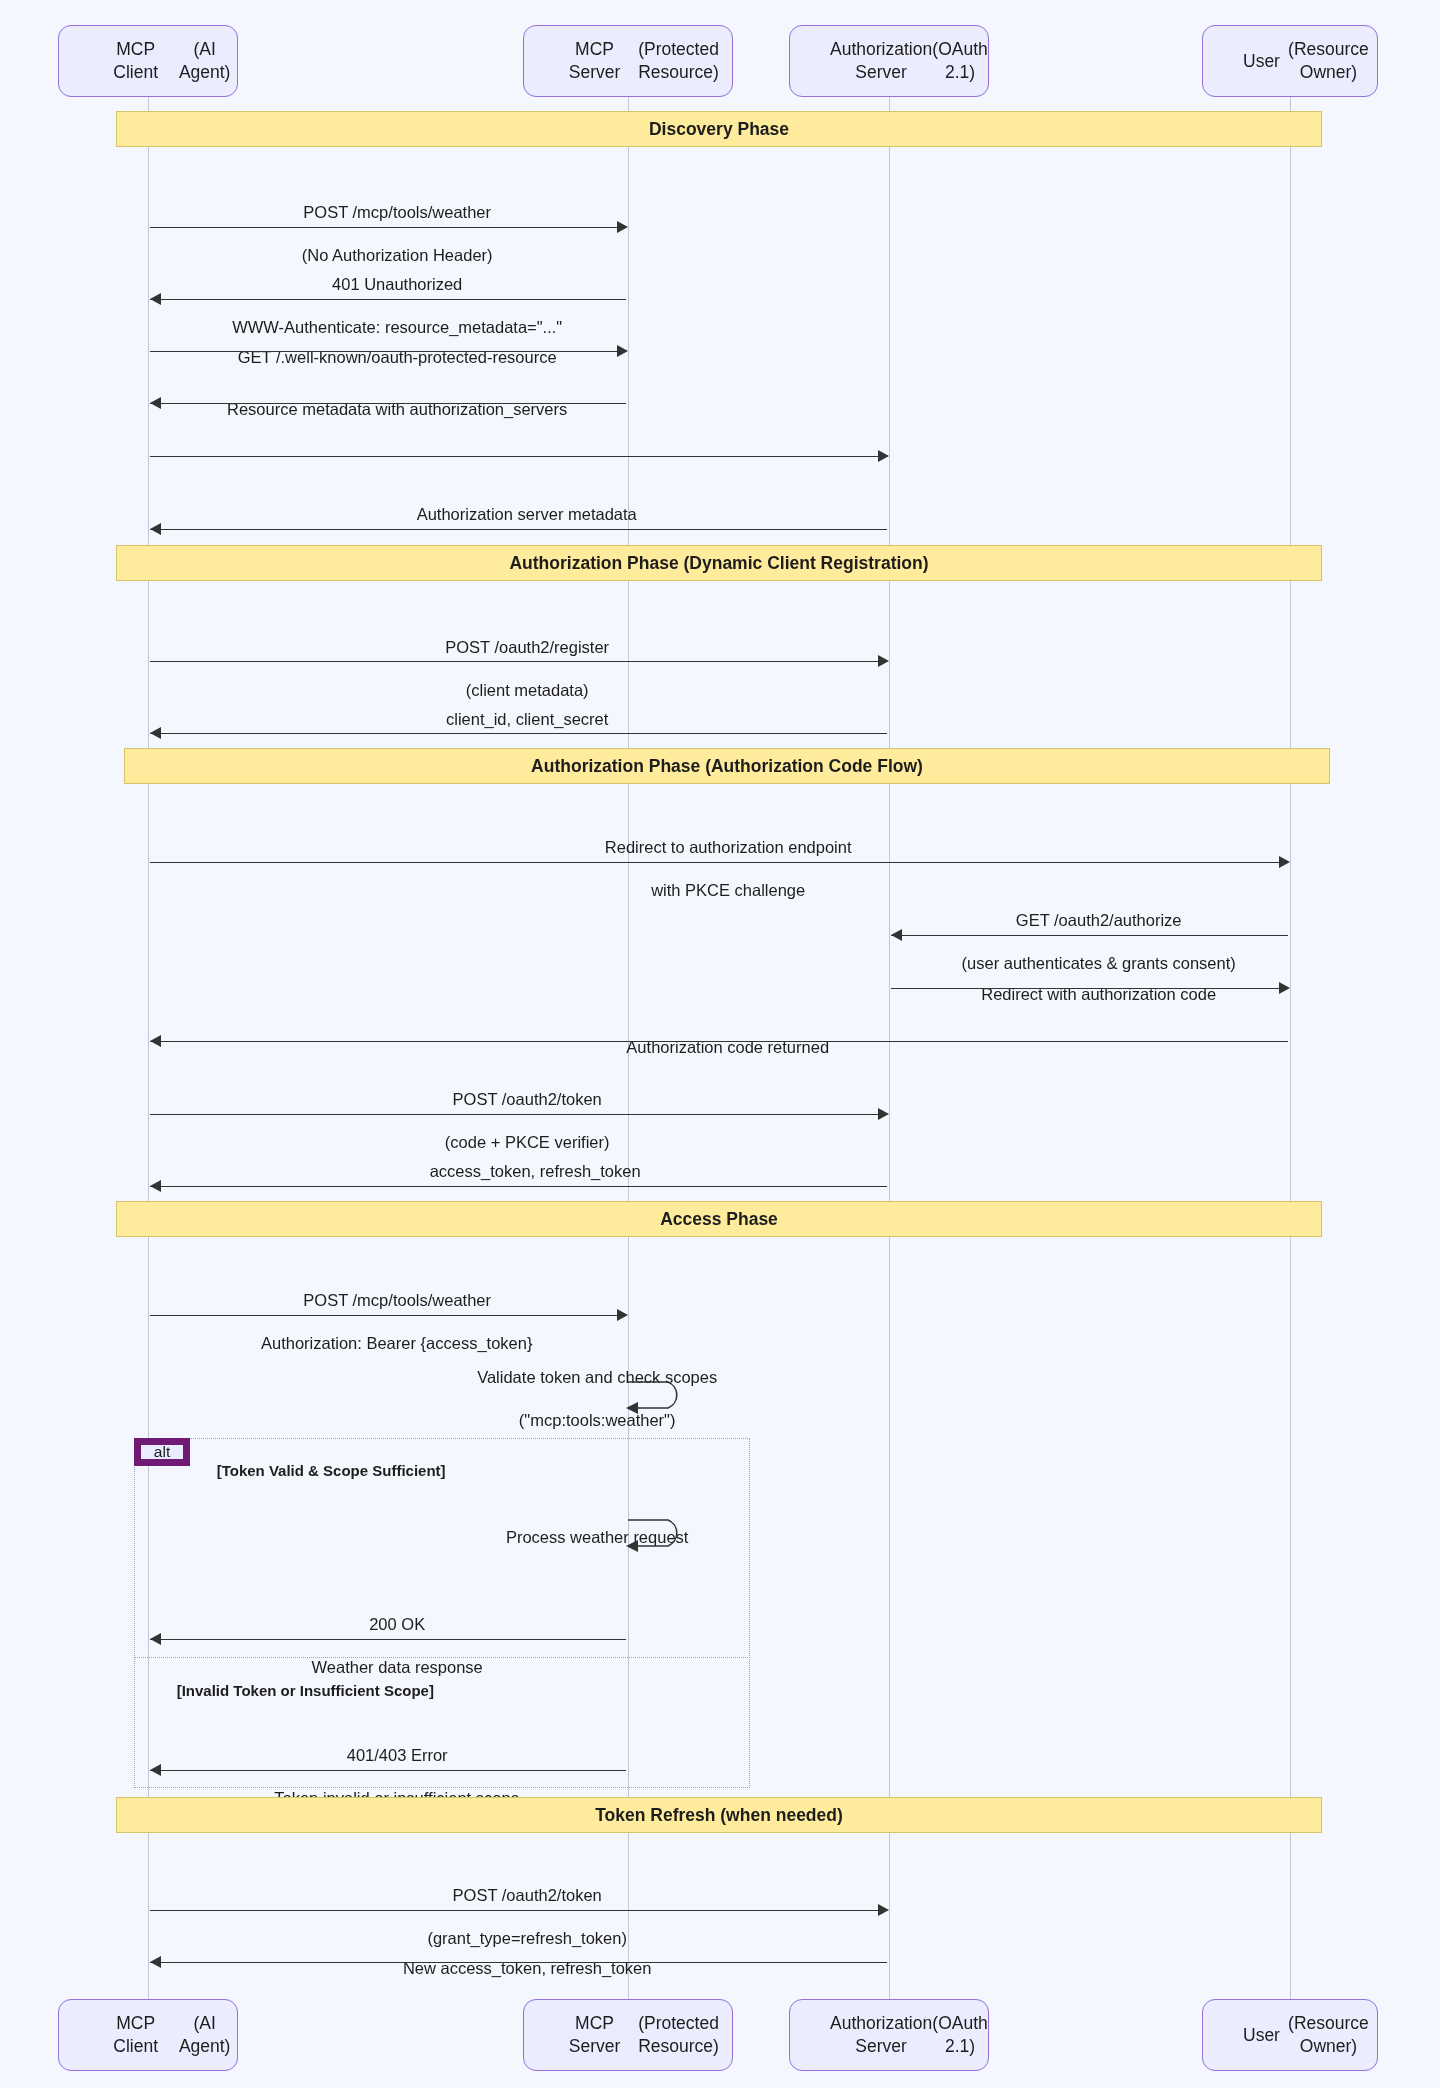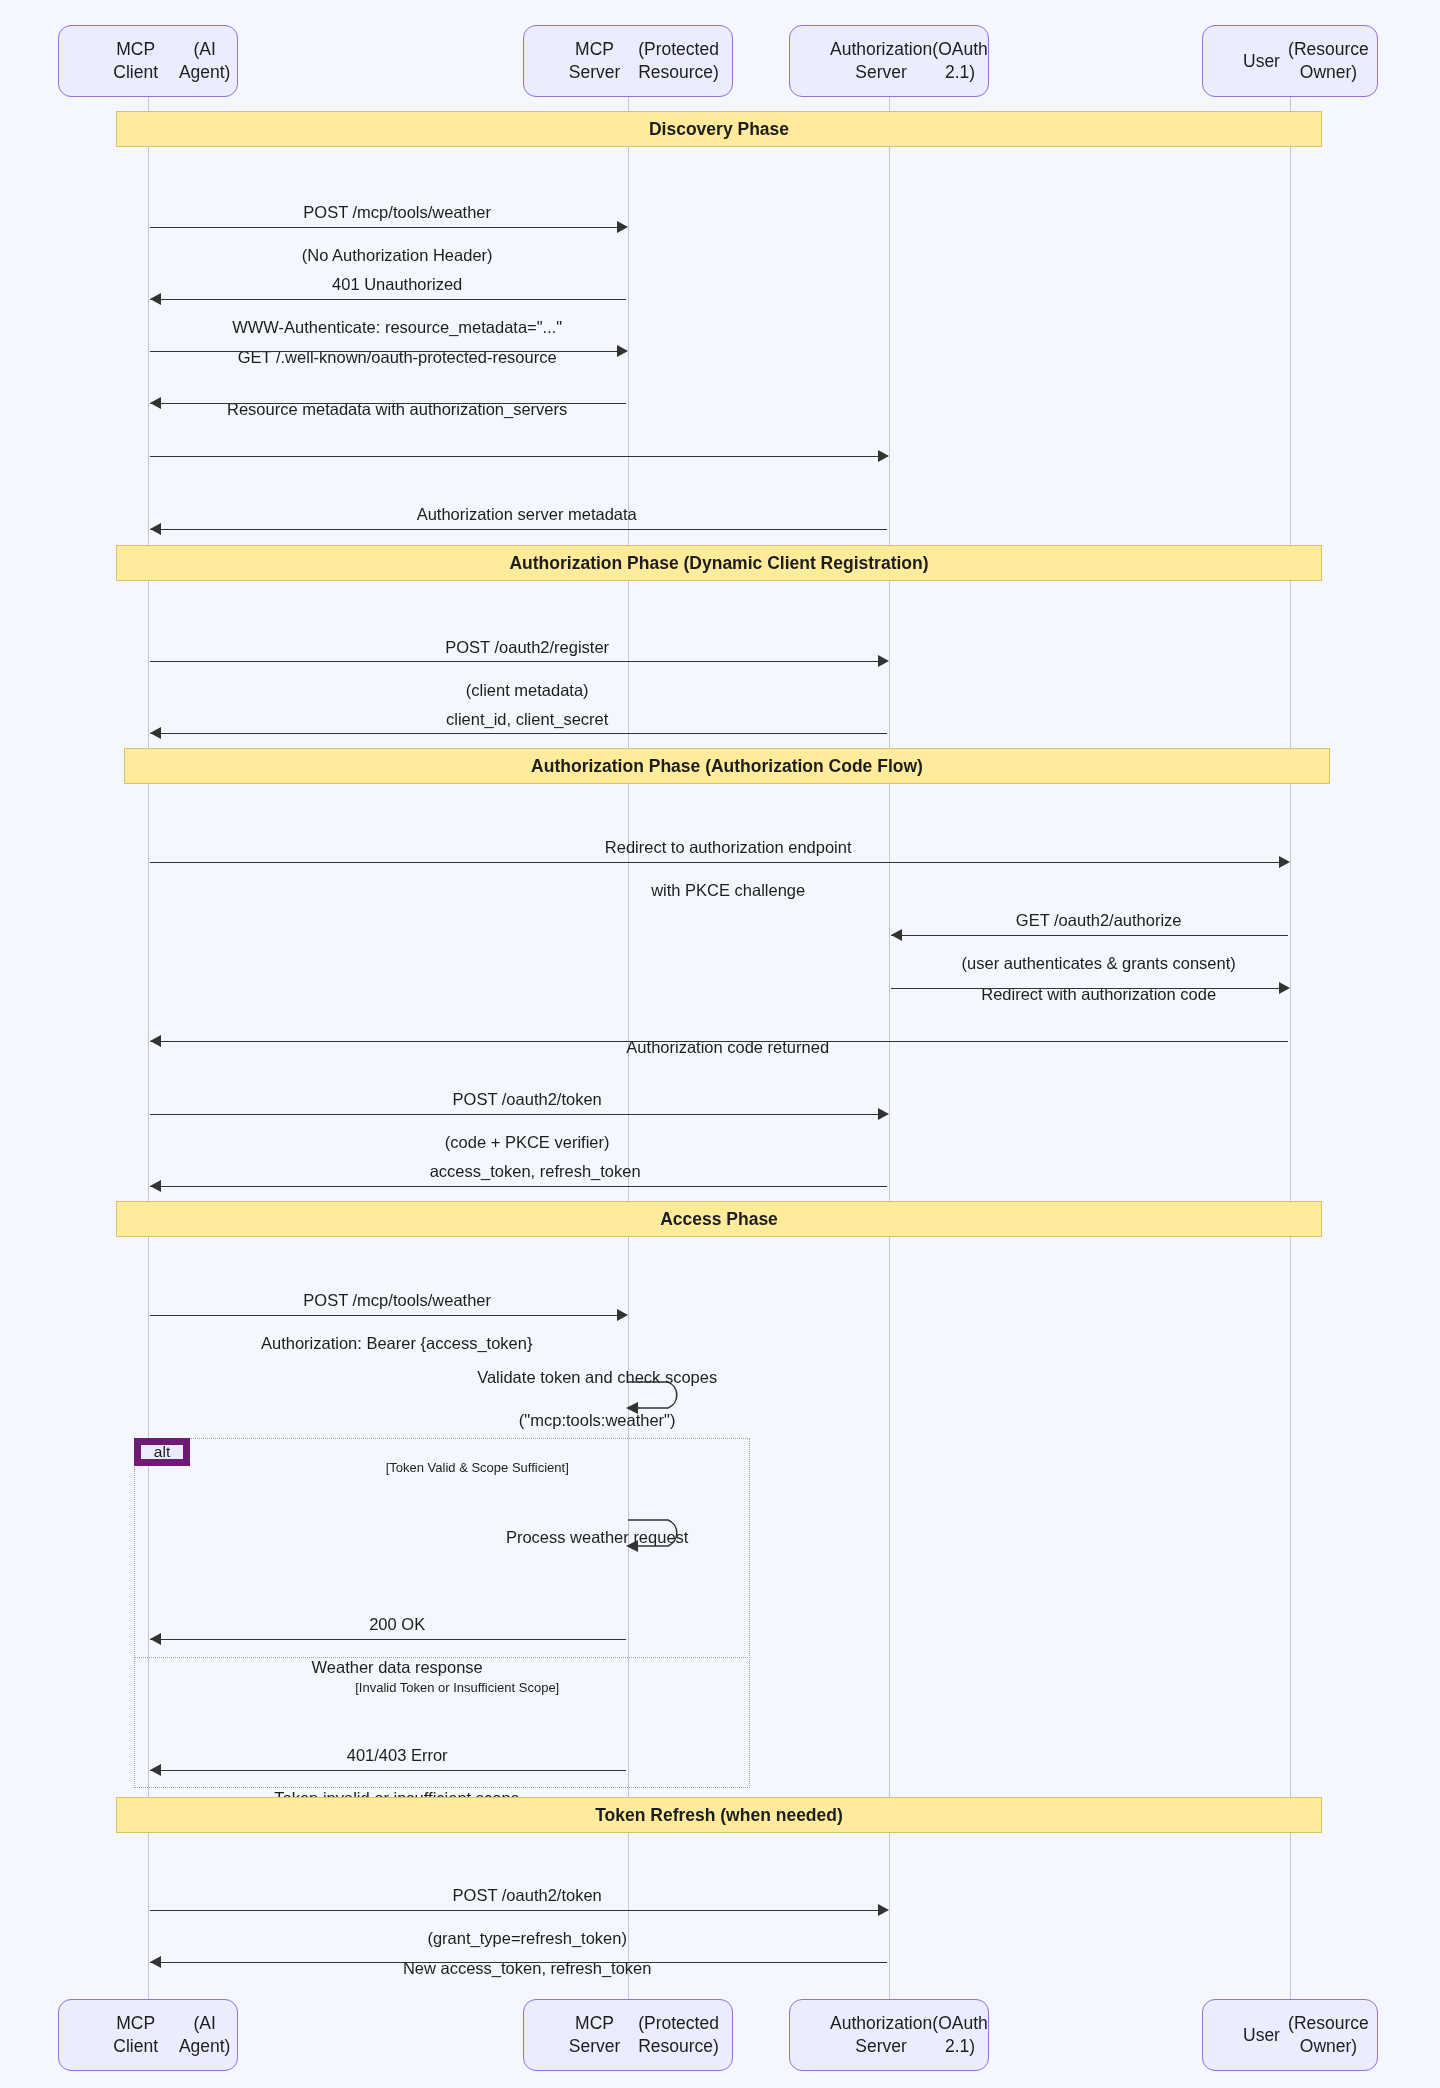--- a/index.html
+++ b/index.html
@@ -94,23 +94,23 @@
     border: 7px solid #701a75;
     box-sizing: border-box;
     font-size: 15.5px;
     display: flex;
     align-items: center;
     justify-content: center;
     color: #1d1d1d;
   }
   .alt-cond {
     position: absolute;
-    font-size: 13px;
-    font-weight: normal;
-    text-align: center;
+    font-size: 15px;
+    font-weight: bold;
+    text-align: left;
     color: #1d1d1d;
     white-space: pre;
   }
 </style>
 </head>
 <body>
 
 <div id="diagram">
 
   <div class="lifeline" style="left:148px; top:97px; height:1902px;"></div>

